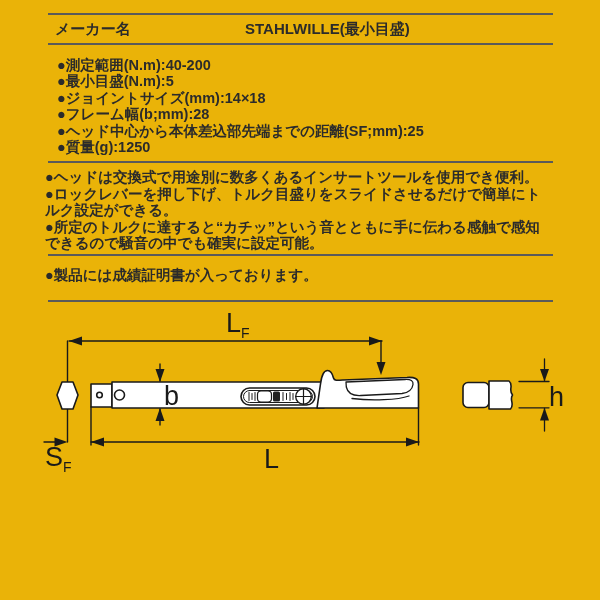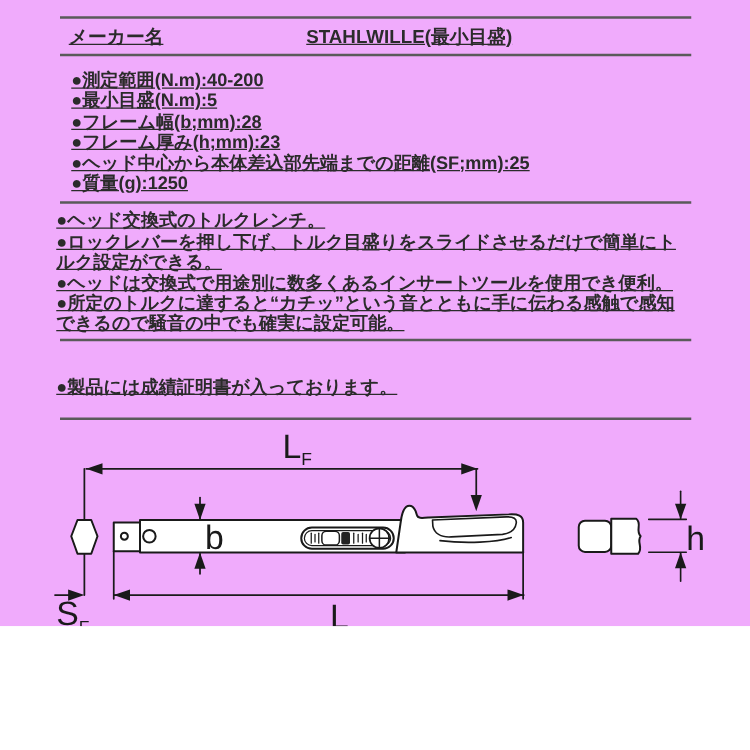--- a/index.html
+++ b/index.html
@@ -1,40 +1,39 @@
 <!DOCTYPE html>
 <html><head>
 <meta charset="utf-8">
 <style>
   html,body{margin:0;padding:0;background:#ffffff;}
   .sheet{
     position:relative;
-    width:600px;height:501px;
-    background:#f0abfc;
+    width:600px;height:600px;
+    background:#eab308;
     font-family:"Liberation Sans","DejaVu Sans",sans-serif;
     color:#2b2b2b;
     font-weight:bold;
     overflow:hidden;
     box-sizing:border-box;
     padding-top:13px;
-    text-decoration:underline;
   }
   .rule{height:2px;background:#5a5a5a;margin-left:48px;width:505px;}
   .header-row{
     height:28px;display:flex;align-items:center;
     font-size:15px;
   }
   .header-row .hlabel{margin-left:55px;width:190px;}
   .header-row .hvalue{margin-left:0px;}
   .specs{margin-top:12px;margin-bottom:6px;margin-left:45px;margin-right:42px;}
   .specs div{font-size:14.5px;line-height:16.4px;white-space:nowrap;margin-left:12px;}
   .features{margin-top:6px;margin-bottom:3px;margin-left:45px;width:508px;}
   .features div{font-size:14.5px;line-height:16.4px;}
   .notice-title{margin-top:9px;margin-left:47px;font-size:15px;line-height:17px;}
-  .notes{margin-top:29px;margin-left:45px;}
+  .notes{margin-top:11px;margin-left:45px;}
   .notes div{font-size:14.5px;line-height:16.4px;white-space:nowrap;}
   .rule-last{margin-top:16px;}
   svg text{
     font-family:"Liberation Sans","DejaVu Sans",sans-serif;
     fill:#1a1a1a;
   }
   .diagram{display:block;}
 </style>
 </head>
 <body>
@@ -46,32 +45,31 @@
   <div class="header-row">
     <span class="hlabel">メーカー名</span>
     <span class="hvalue">STAHLWILLE(最小目盛)</span>
   </div>
 
   <div class="rule"></div>
 
   <div class="specs">
     <div>●測定範囲(N.m):40-200</div>
     <div>●最小目盛(N.m):5</div>
+    <div>●ジョイントサイズ(mm):14×18</div>
     <div>●フレーム幅(b;mm):28</div>
-    <div>●フレーム厚み(h;mm):23</div>
     <div>●ヘッド中心から本体差込部先端までの距離(SF;mm):25</div>
     <div>●質量(g):1250</div>
   </div>
 
   <div class="rule"></div>
 
   <div class="features">
-    <div>●ヘッド交換式のトルクレンチ。</div>
+    <div>●ヘッドは交換式で用途別に数多くあるインサートツールを使用でき便利。</div>
     <div>●ロックレバーを押し下げ、トルク目盛りをスライドさせるだけで簡単にトルク設定ができる。</div>
-    <div>●ヘッドは交換式で用途別に数多くあるインサートツールを使用でき便利。</div>
     <div>●所定のトルクに達すると“カチッ”という音とともに手に伝わる感触で感知できるので騒音の中でも確実に設定可能。</div>
   </div>
 
   <div class="rule"></div>
 
 
   <div class="notes">
     <div>●製品には成績証明書が入っております。</div>
   </div>
 

